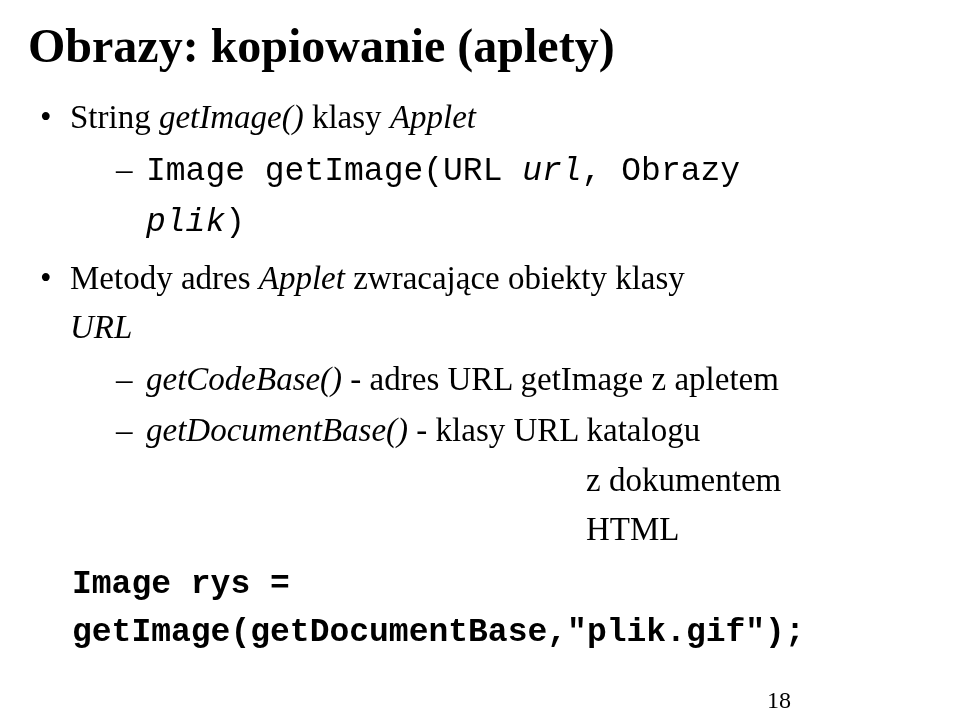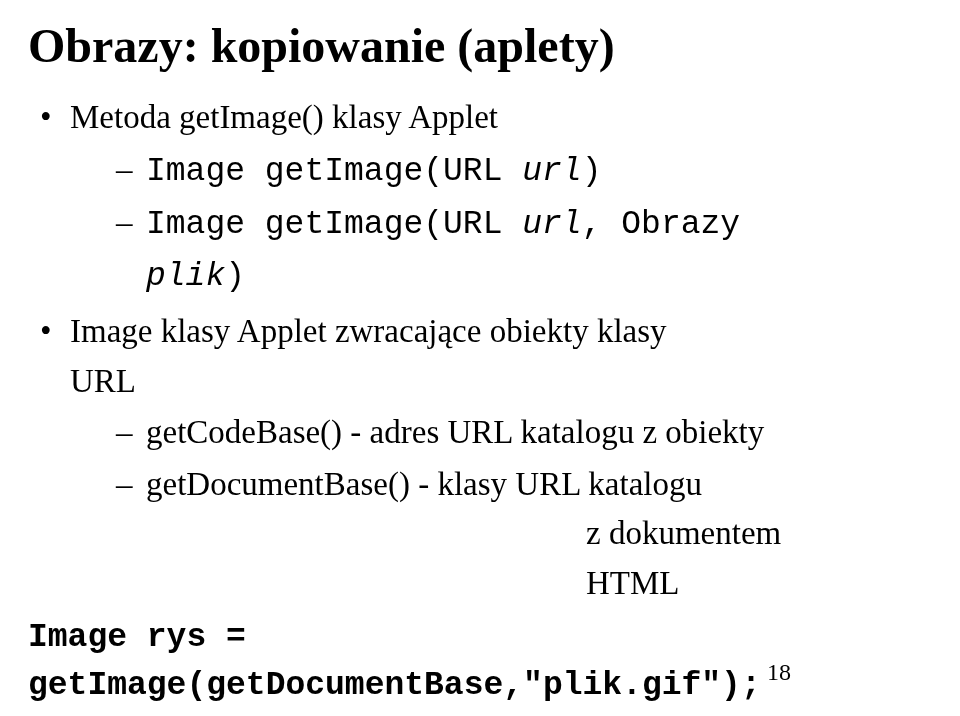--- a/index.html
+++ b/index.html
@@ -54,66 +54,64 @@
     padding-left: 30px;
     margin-bottom: 2px;
   }
   ul.sub1 > li::before {
     content: "–";
     position: absolute;
     left: 0;
     top: 0;
   }
   .mono { font-family: "Courier New", Courier, monospace; }
-  .ital { }
+  .ital { font-style: italic; }
   .italmono { font-family: "Courier New", Courier, monospace; font-style: italic; }
   .doc-indent {
     margin-left: 440px;
   }
   .example-code {
+    margin-left: 44px;
     font-family: "Courier New", Courier, monospace;
     font-weight: bold;
     font-size: 33px;
     line-height: 1.45;
   }
   .page-num {
     position: absolute;
     right: 28px;
-    bottom: 30px;
+    bottom: 2px;
     font-size: 24px;
     font-family: "Times New Roman", Times, serif;
   }
 </style>
 </head>
 <body>
 
 <div class="page">
 
   <h1 class="title">Obrazy: kopiowanie (aplety)</h1>
 
   <ul class="top">
 
     <li>
-      <span>Metoda </span><span class="ital">getImage()</span><span> klasy </span><span class="ital">Applet</span>
+      <span>String </span><span class="ital">getImage()</span><span> klasy </span><span class="ital">Applet</span>
       <ul class="sub1">
-        <li>
-          <span class="mono">Image getImage(URL </span><span class="italmono">url</span><span class="mono">)</span>
-        </li>
         <li>
           <span class="mono">Image getImage(URL </span><span class="italmono">url</span><span class="mono">, Obrazy </span><span class="italmono">plik</span><span class="mono">)</span>
         </li>
       </ul>
     </li>
 
     <li>
-      <span>Image klasy </span><span class="ital">Applet</span><span> zwracające obiekty klasy </span><br>
+      <span>Metody adres </span><span class="ital">Applet</span><span> zwracające obiekty klasy </span><br>
       <span class="ital">URL</span>
       <ul class="sub1">
         <li>
-          <span class="ital">getCodeBase()</span><span> - adres URL katalogu z obiekty</span>
+          <span class="ital">getCodeBase()</span><span> - adres URL getImage z apletem</span>
         </li>
         <li>
           <span class="ital">getDocumentBase()</span><span>  - klasy URL katalogu</span>
           <div class="doc-indent">z dokumentem HTML</div>
         </li>
       </ul>
     </li>
 
 
   </ul>

